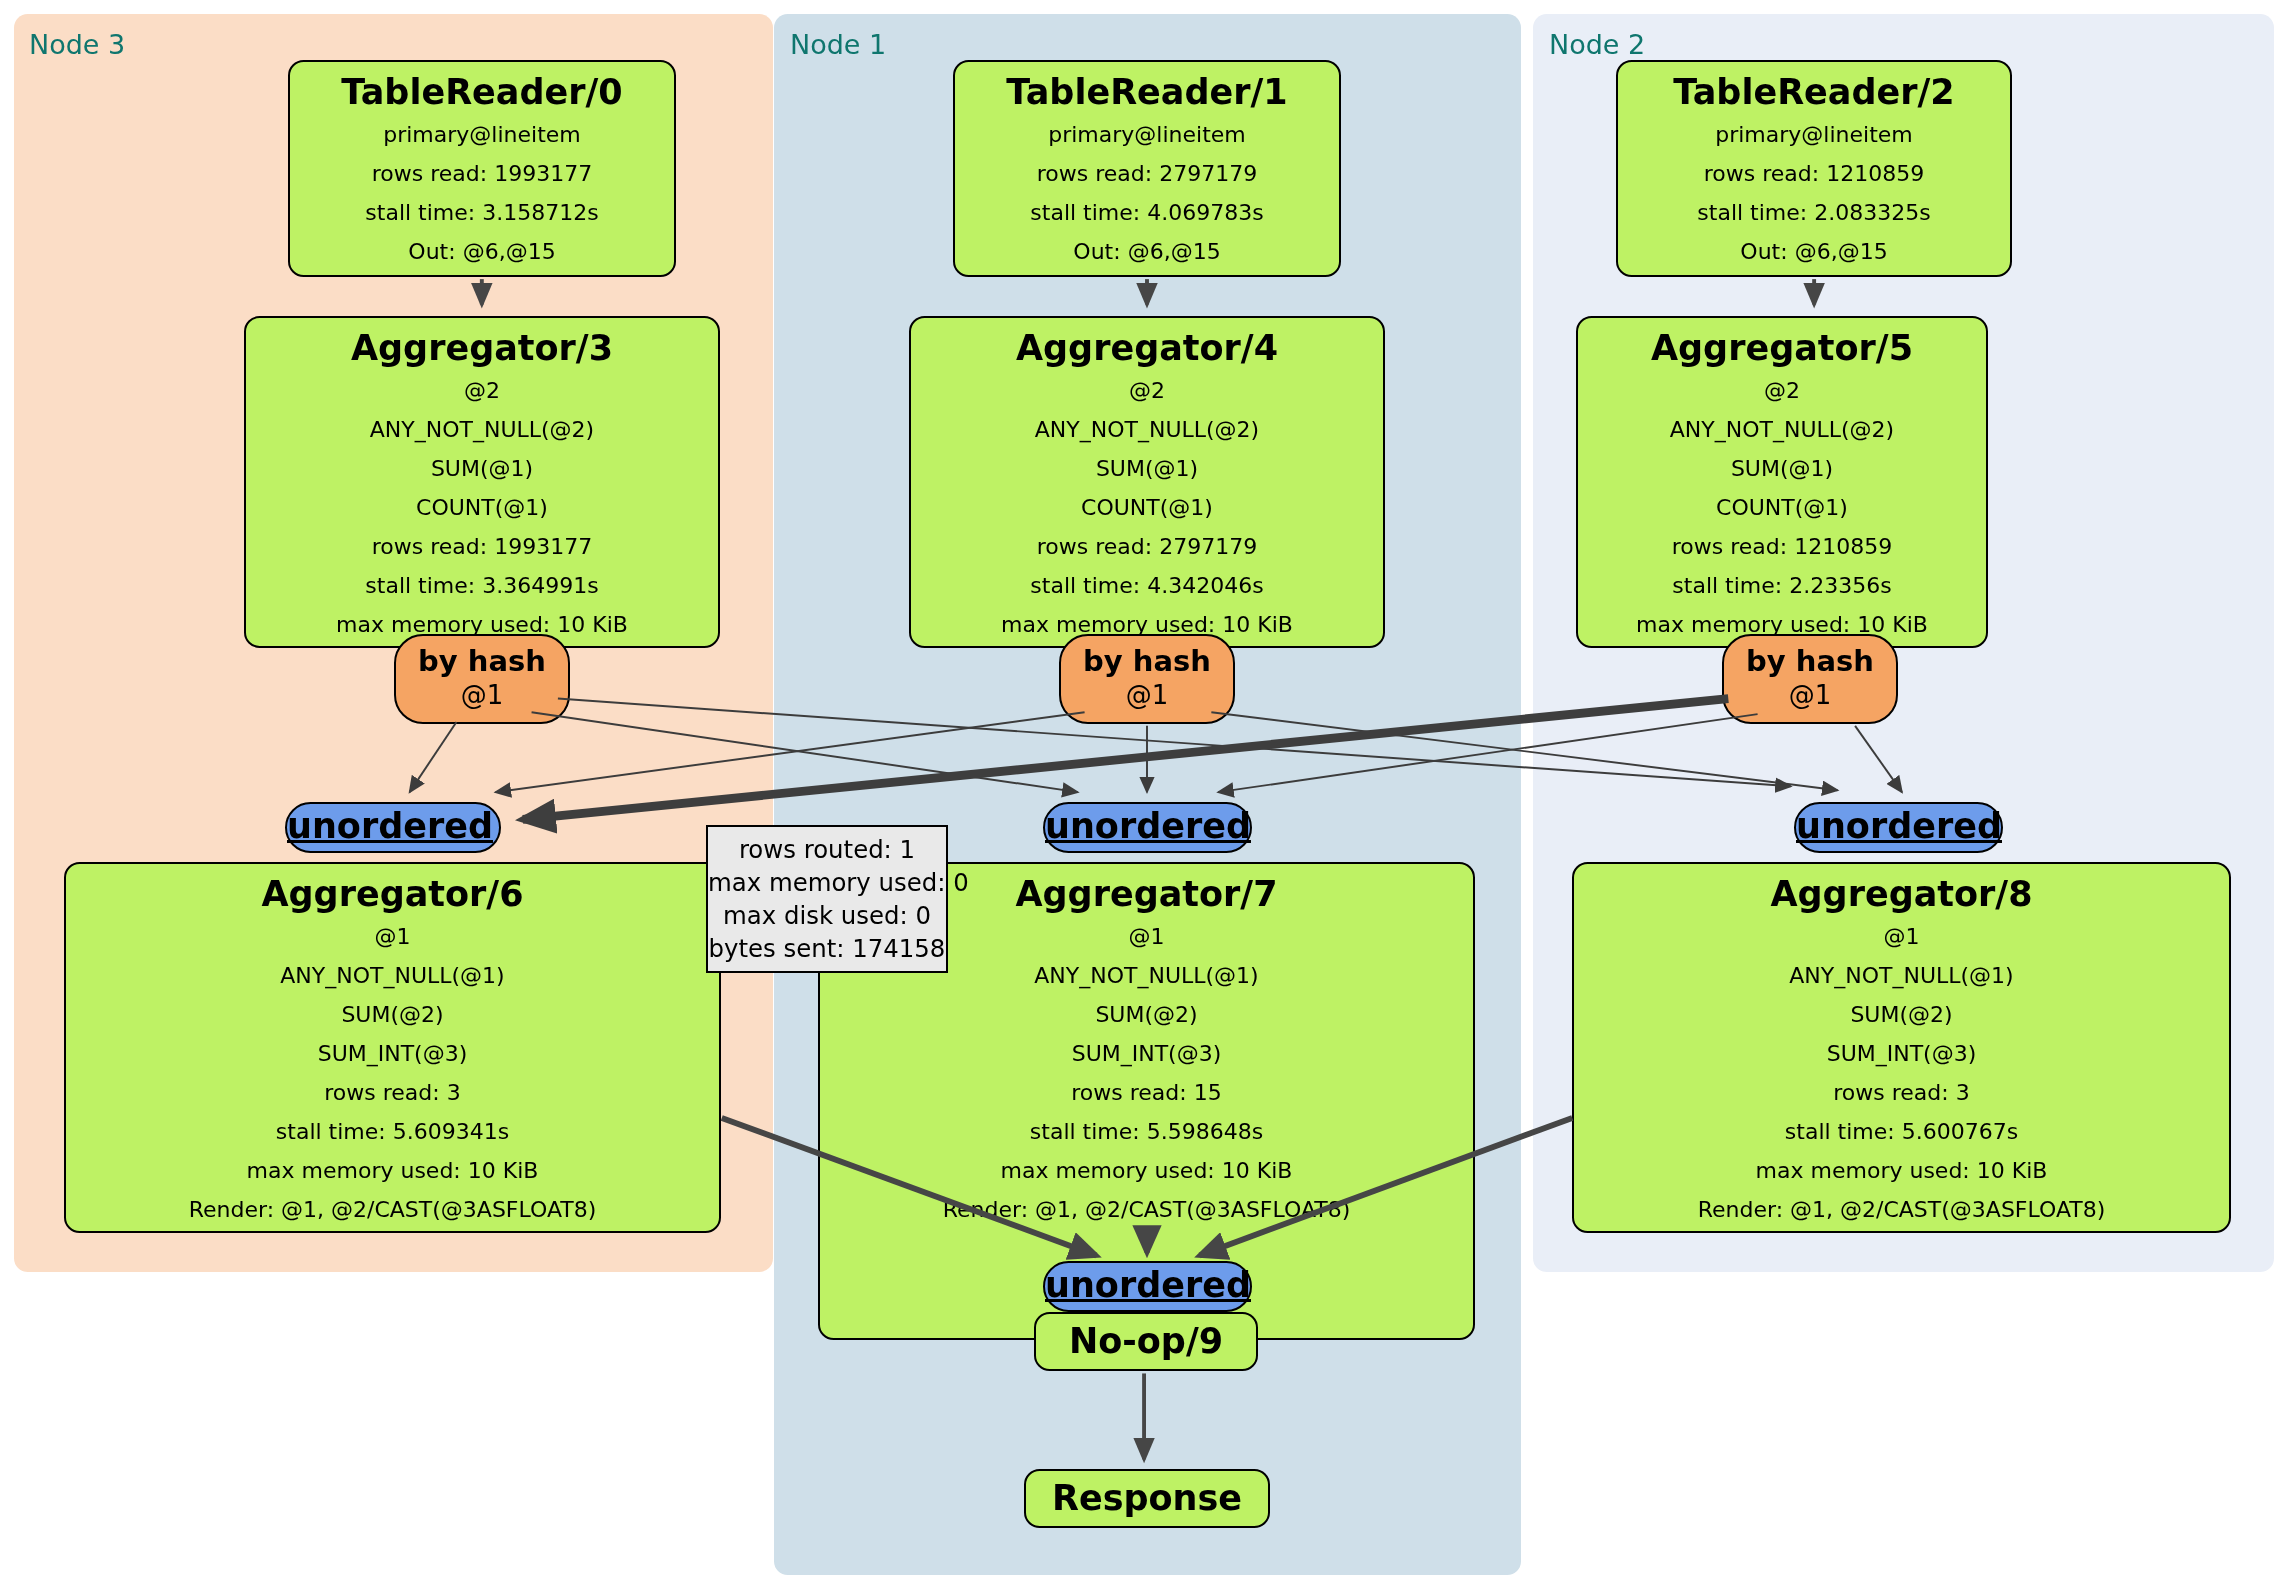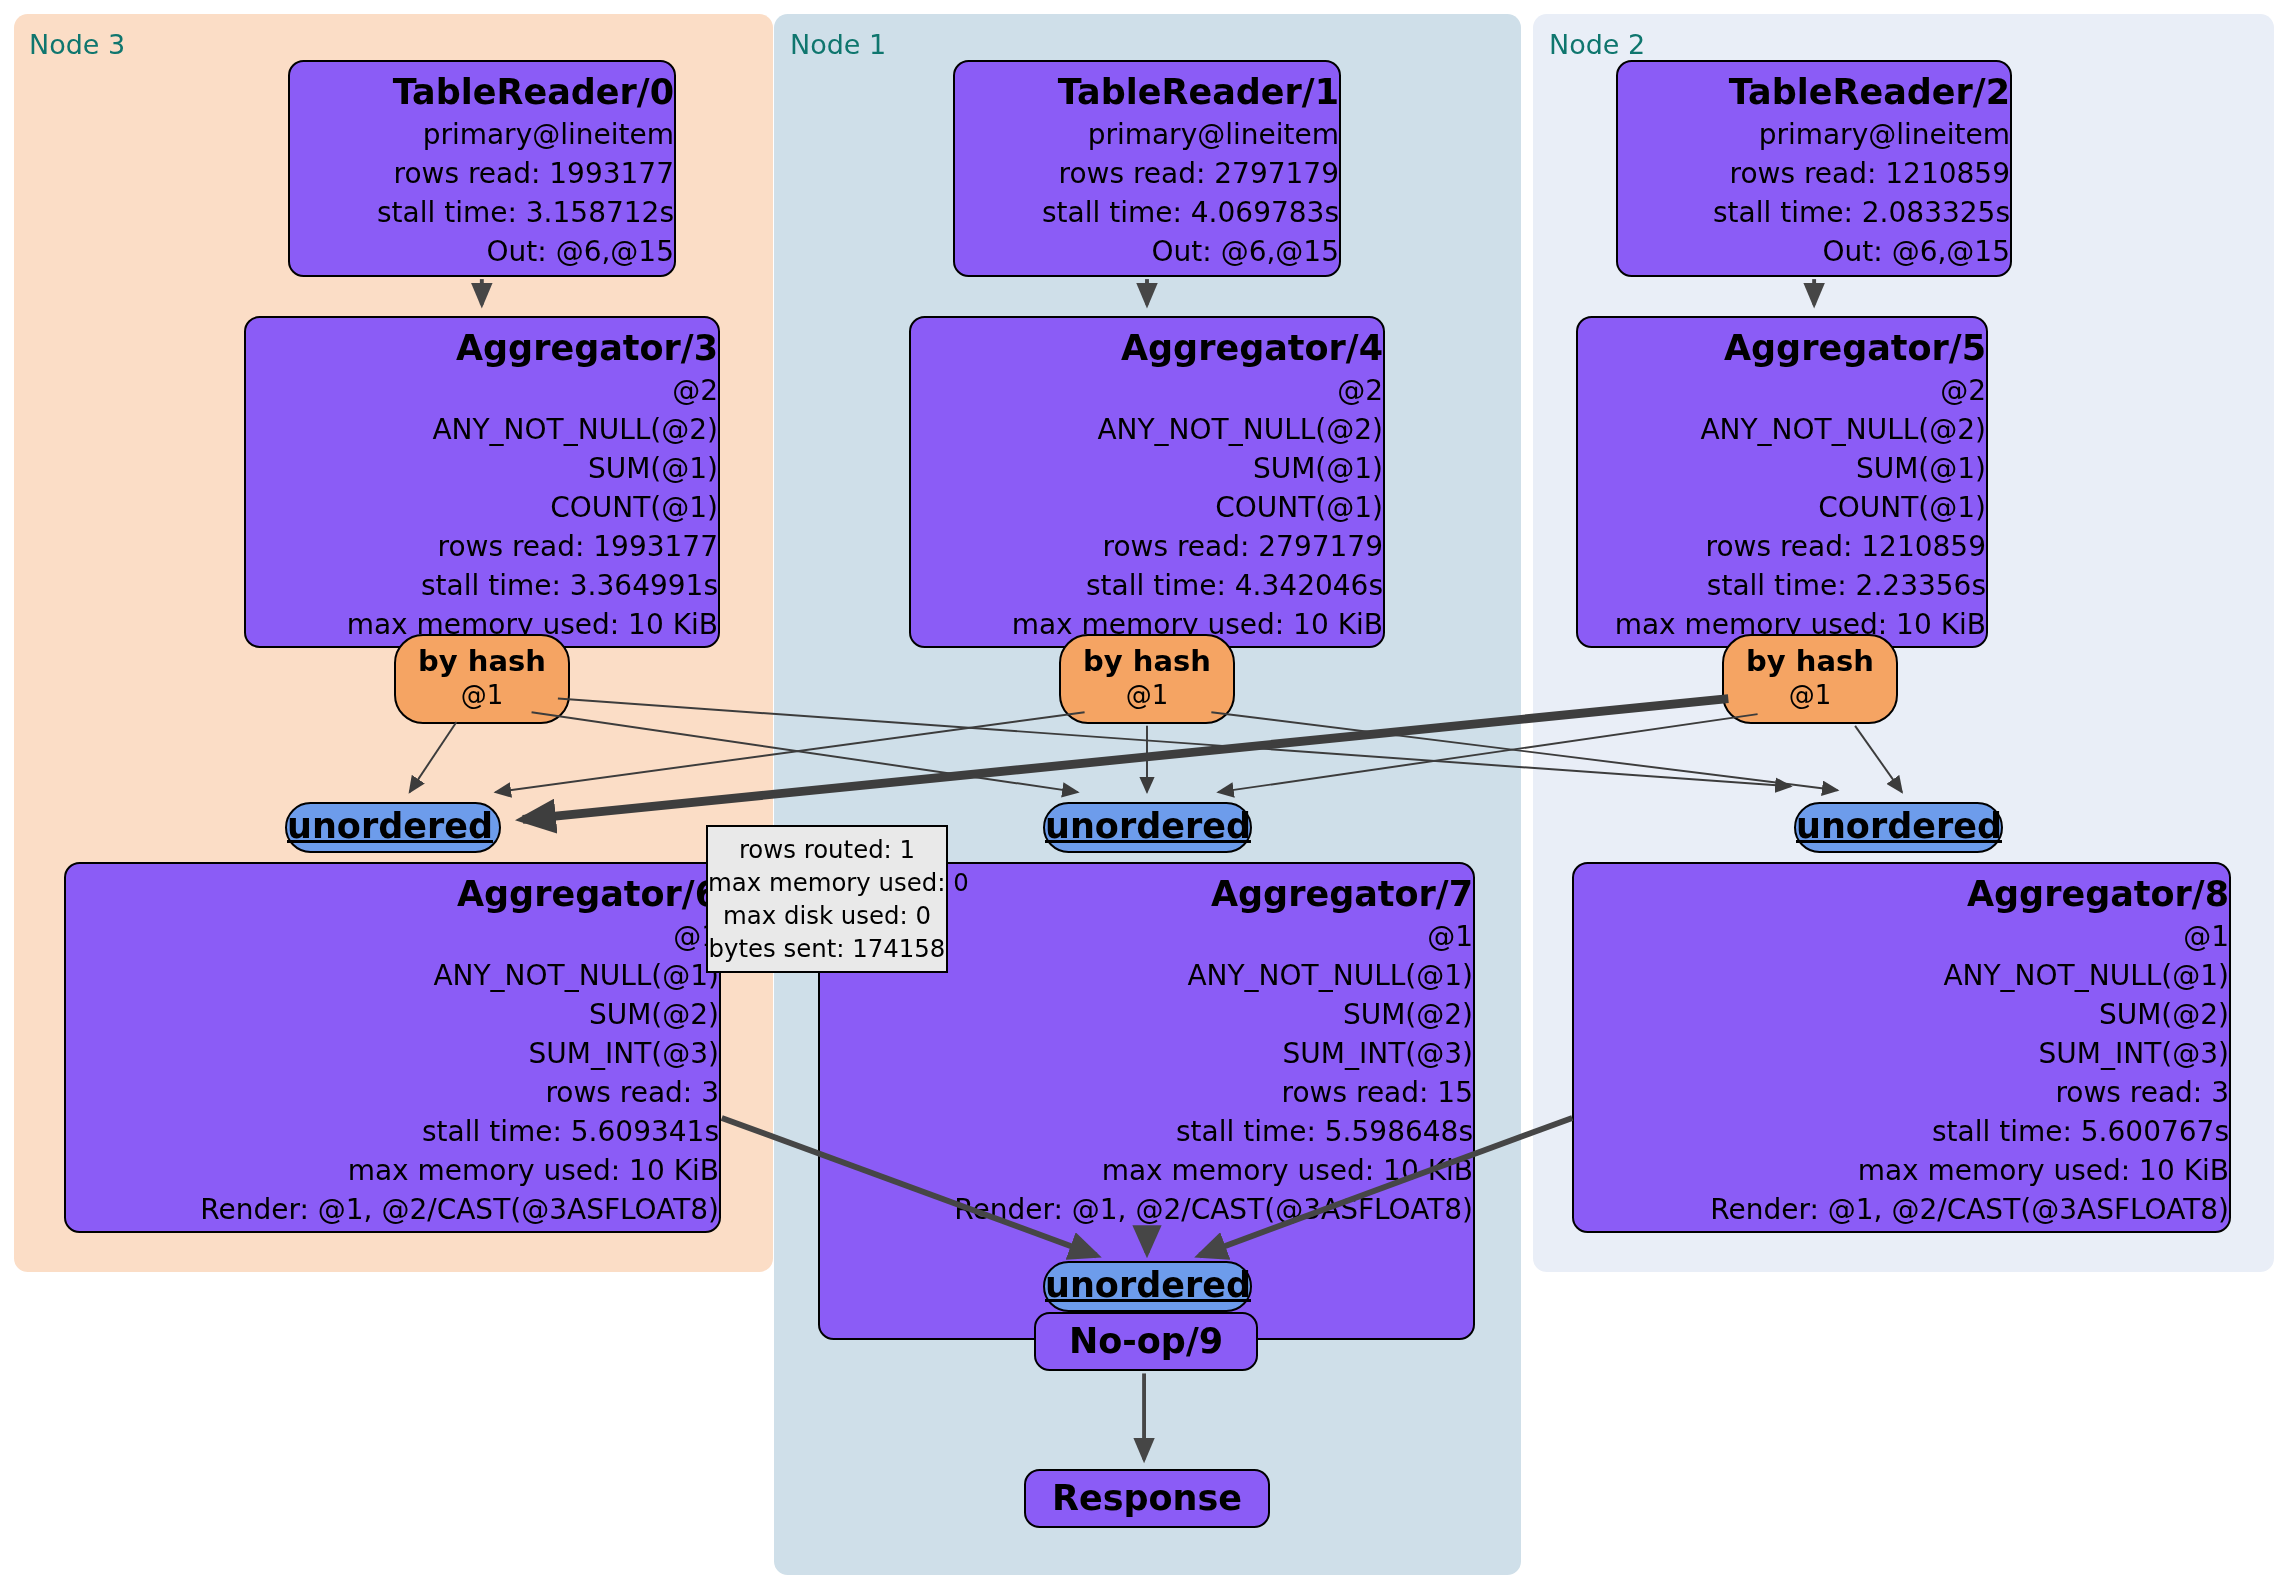--- a/index.html
+++ b/index.html
@@ -7,24 +7,24 @@
          font-family:"DejaVu Sans","Liberation Sans",sans-serif;color:#000;}
   .panel{position:absolute;border-radius:13.7px;z-index:0;}
   #p-node3{left:13.7px;top:13.7px;width:759px;height:1258px;background:#fbddc6;}
   #p-node1{left:774px;top:13.7px;width:747px;height:1561px;background:#cfdfe9;}
   #p-node2{left:1533px;top:13.7px;width:741px;height:1258px;background:#e9eef7;}
   .panel-label{position:absolute;font-size:27px;line-height:31px;color:#0f766e;z-index:1;}
   #l-node3{left:29px;top:29px;}
   #l-node1{left:790px;top:29px;}
   #l-node2{left:1549px;top:29px;}
 
-  .proc{position:absolute;background:#8b5cf6;border:2.9px solid #000;border-radius:15.6px;
-        box-sizing:border-box;text-align:right;z-index:5;padding-top:7.8px;}
+  .proc{position:absolute;background:#bef264;border:2.9px solid #000;border-radius:15.6px;
+        box-sizing:border-box;text-align:center;z-index:5;padding-top:7.8px;}
   .proc .title{font-size:35px;font-weight:bold;line-height:45px;}
-  .proc .pline{font-size:28px;line-height:39px;white-space:nowrap;}
+  .proc .pline{font-size:22px;line-height:39px;white-space:nowrap;}
   .proc.single{display:flex;align-items:center;justify-content:center;padding-top:0;}
 
   #tr0{left:288px;top:60px;width:388px;height:217px;}
   #tr1{left:953px;top:60px;width:388px;height:217px;}
   #tr2{left:1616px;top:60px;width:396px;height:217px;}
   #agg3{left:244px;top:316px;width:476px;height:332px;}
   #agg4{left:909px;top:316px;width:476px;height:332px;}
   #agg5{left:1576px;top:316px;width:412px;height:332px;}
   #agg6{left:64px;top:862px;width:657px;height:371px;}
   #agg7{left:818px;top:862px;width:657px;height:478px;}

